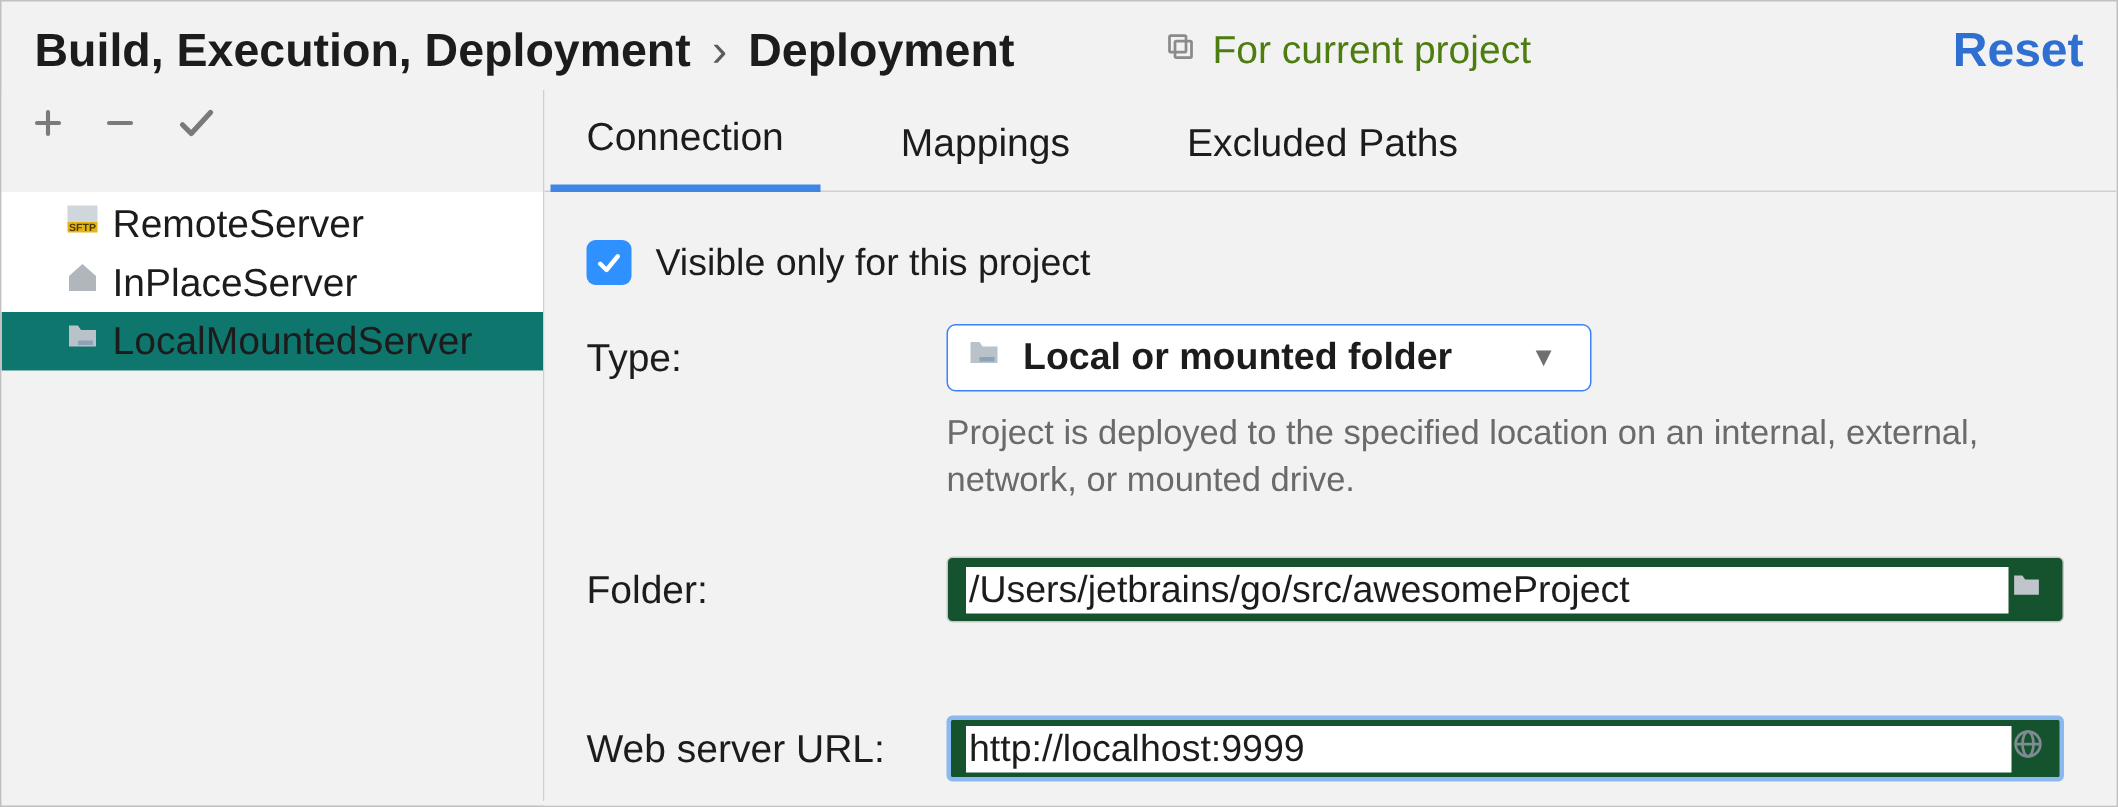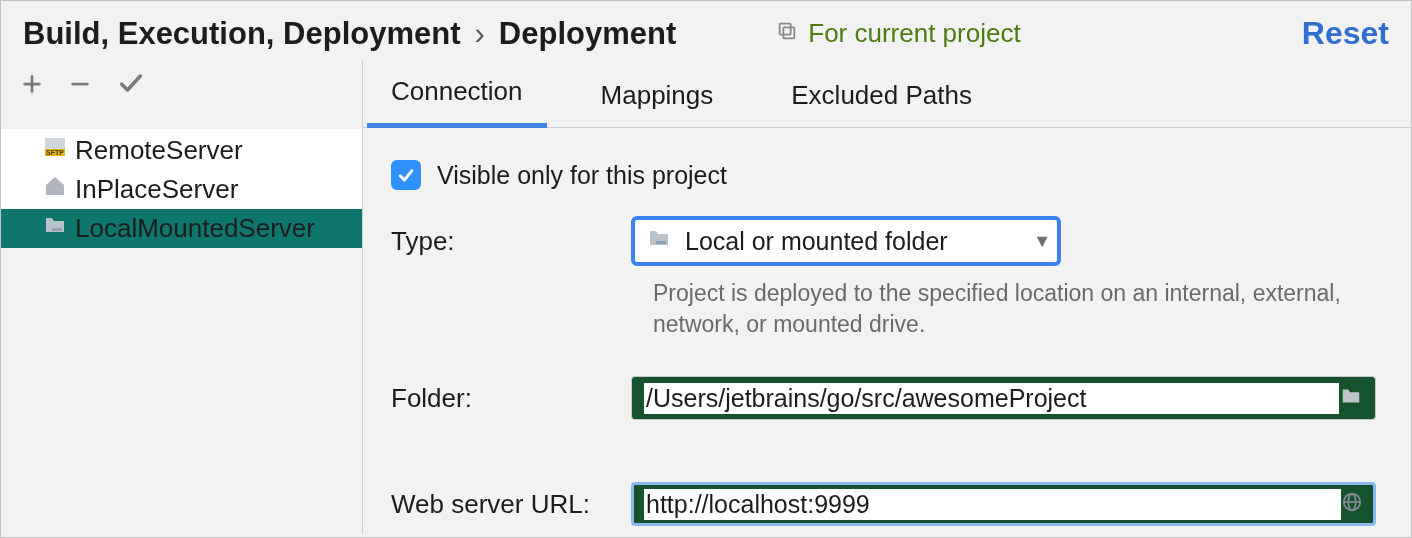--- a/index.html
+++ b/index.html
@@ -78,26 +78,26 @@
 
   .form-grid {
     display: grid;
     grid-template-columns: 240px 1fr;
     row-gap: 22px;
     align-items: center;
   }
   .label { font-size: 26px; }
   .select-wrap {
     display: inline-flex; align-items: center; gap: 14px;
-    border: 4px solid #3b82f6; background: #ffffff; border-radius: 6px;
-    padding: 6px 6px 6px 12px; width: 430px;
+    border: 1px solid #3b82f6; background: #ffffff; border-radius: 6px;
+    padding: 6px 22px 6px 12px; width: 430px; font-weight: bold;
   }
   .select-wrap .txt { flex: 1; }
   .select-caret { color: #6f6f6f; font-size: 18px; }
-  .hint { color: #6a6a6a; font-size: 23px; grid-column: 2; margin-top: -10px; margin-bottom: 14px; line-height: 1.35; margin-left: 22px; }
+  .hint { color: #6a6a6a; font-size: 23px; grid-column: 2; margin-top: -10px; margin-bottom: 14px; line-height: 1.35; }
 
   .input-wrap {
     display: flex; align-items: center;
     border: 1px solid #c8c8c8; background: #14532d; border-radius: 4px;
     padding: 6px 12px; width: 745px; height: 44px;
   }
   .input-wrap.focused {
     border: 3px solid #8bb8ef; padding: 4px 10px;
   }
   .input-wrap input {

